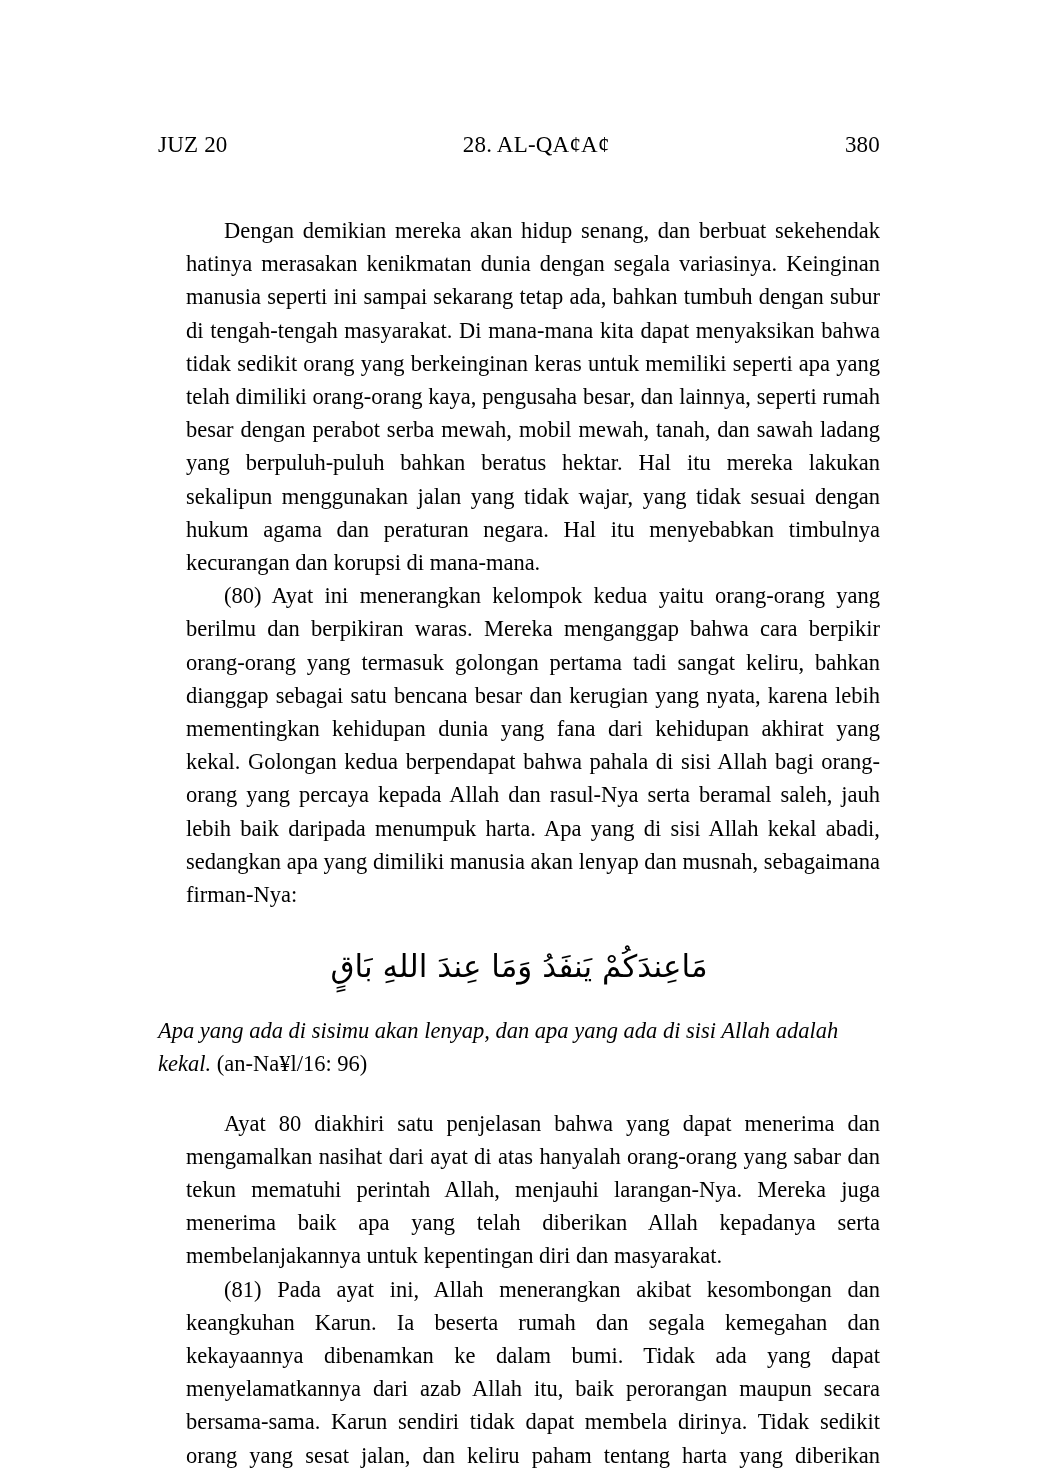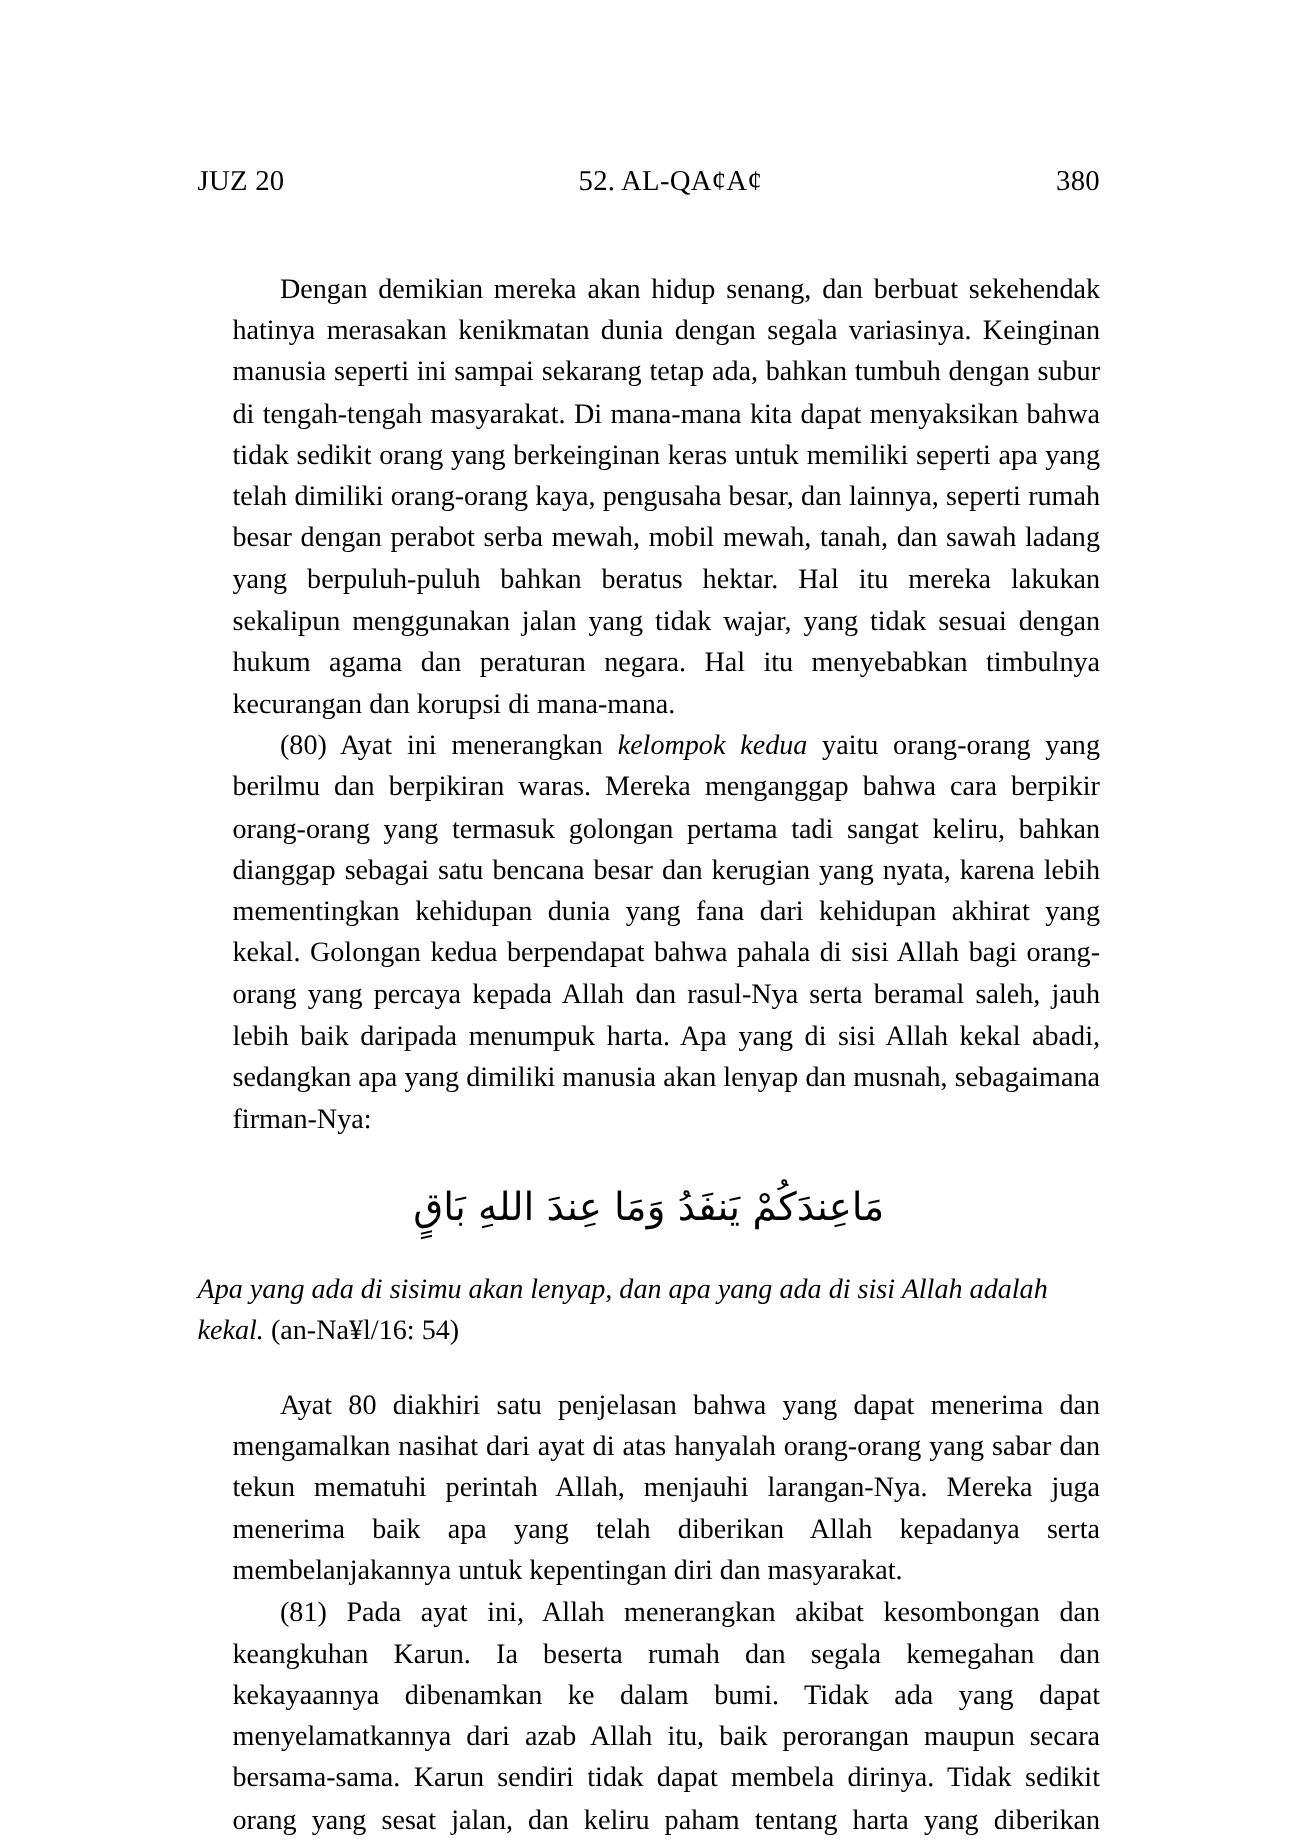--- a/index.html
+++ b/index.html
@@ -75,41 +75,41 @@
   p.translation {
     margin: 0 0 0 0;
     font-size: 22.5px;
     line-height: 33.2px;
     text-align: left;
   }
   p.translation .ital {
     font-style: italic;
   }
   .gap-med { height: 26px; }
-  .ital { font-style: italic; }
+  .ital { }
 </style>
 </head>
 <body>
 
 <div class="page">
   <div class="content">
 
     <div class="header">
       <span class="juz">JUZ 20</span>
-      <span class="surah">52. AL-QA¢A¢</span>
+      <span class="surah">28. AL-QA¢A¢</span>
       <span class="pageno">380</span>
     </div>
 
     <p class="body indent">Dengan demikian mereka akan hidup senang, dan berbuat sekehendak hatinya merasakan kenikmatan dunia dengan segala variasinya. Keinginan manusia seperti ini sampai sekarang tetap ada, bahkan tumbuh dengan subur di tengah-tengah masyarakat. Di mana-mana kita dapat menyaksikan bahwa tidak sedikit orang yang berkeinginan keras untuk memiliki seperti apa yang telah dimiliki orang-orang kaya, pengusaha besar, dan lainnya, seperti rumah besar dengan perabot serba mewah, mobil mewah, tanah, dan sawah ladang yang berpuluh-puluh bahkan beratus hektar. Hal itu mereka lakukan sekalipun menggunakan jalan yang tidak wajar, yang tidak sesuai dengan hukum agama dan peraturan negara. Hal itu menyebabkan timbulnya kecurangan dan korupsi di mana-mana.</p>
 
     <p class="body indent"><span>(80) Ayat ini menerangkan </span><span class="ital">kelompok kedua</span><span> yaitu orang-orang yang berilmu dan berpikiran waras. Mereka menganggap bahwa cara berpikir orang-orang yang termasuk golongan pertama tadi sangat keliru, bahkan dianggap sebagai satu bencana besar dan kerugian yang nyata, karena lebih mementingkan kehidupan dunia yang fana dari kehidupan akhirat yang kekal. Golongan kedua berpendapat bahwa pahala di sisi Allah bagi orang-orang yang percaya kepada Allah dan rasul-Nya serta beramal saleh, jauh lebih baik daripada menumpuk harta. Apa yang di sisi Allah kekal abadi, sedangkan apa yang dimiliki manusia akan lenyap dan musnah, sebagaimana firman-Nya:</span></p>
 
     <div class="verse">مَاعِندَكُمْ يَنفَدُ وَمَا عِندَ اللهِ بَاقٍ</div>
 
-    <p class="translation"><span class="ital">Apa yang ada di sisimu akan lenyap, dan apa yang ada di sisi Allah adalah kekal.</span><span> (an-Na¥l/16: 54)</span></p>
+    <p class="translation"><span class="ital">Apa yang ada di sisimu akan lenyap, dan apa yang ada di sisi Allah adalah kekal.</span><span> (an-Na¥l/16: 96)</span></p>
 
     <div class="gap-med"></div>
 
     <p class="body indent">Ayat 80 diakhiri satu penjelasan bahwa yang dapat menerima dan mengamalkan nasihat dari ayat di atas hanyalah orang-orang yang sabar dan tekun mematuhi perintah Allah, menjauhi larangan-Nya. Mereka juga menerima baik apa yang telah diberikan Allah kepadanya serta membelanjakannya untuk kepentingan diri dan masyarakat.</p>
 
     <p class="body indent">(81) Pada ayat ini, Allah menerangkan akibat kesombongan dan keangkuhan Karun. Ia beserta rumah dan segala kemegahan dan kekayaannya dibenamkan ke dalam bumi. Tidak ada yang dapat menyelamatkannya dari azab Allah itu, baik perorangan maupun secara bersama-sama. Karun sendiri tidak dapat membela dirinya. Tidak sedikit orang yang sesat jalan, dan keliru paham tentang harta yang diberikan kepadanya. Mereka menyangka harta itu hanya untuk kemegahan dan kesenangan sehingga mereka tidak menyalurkan penggunaannya ke jalan yang diridai Allah. Oleh karena itu, Allah menimpakan azab-Nya kepada mereka.</p>
 
   </div>
 </div>
 

